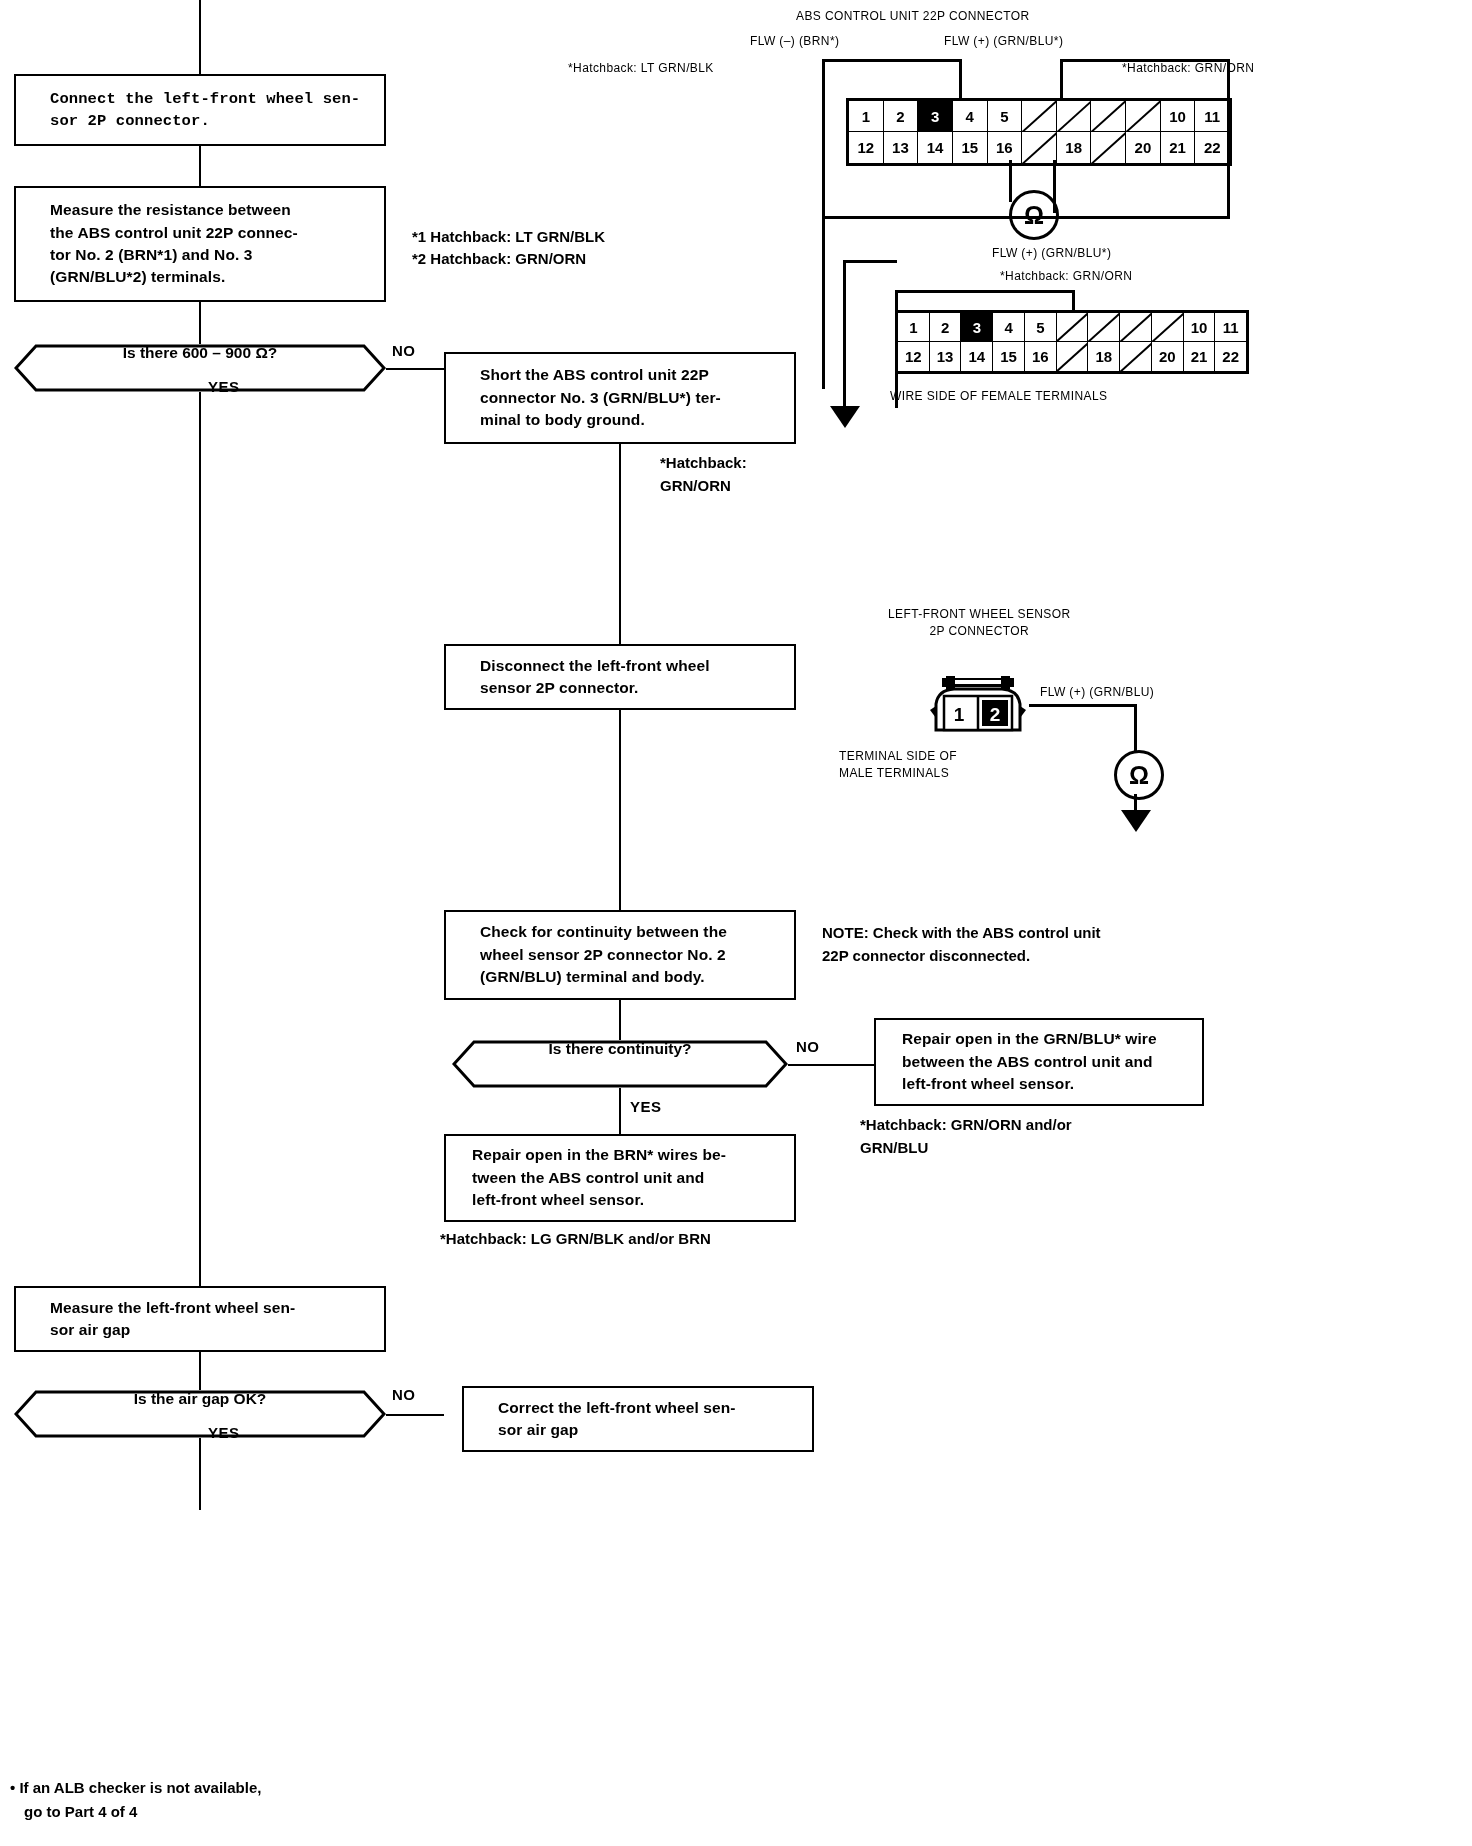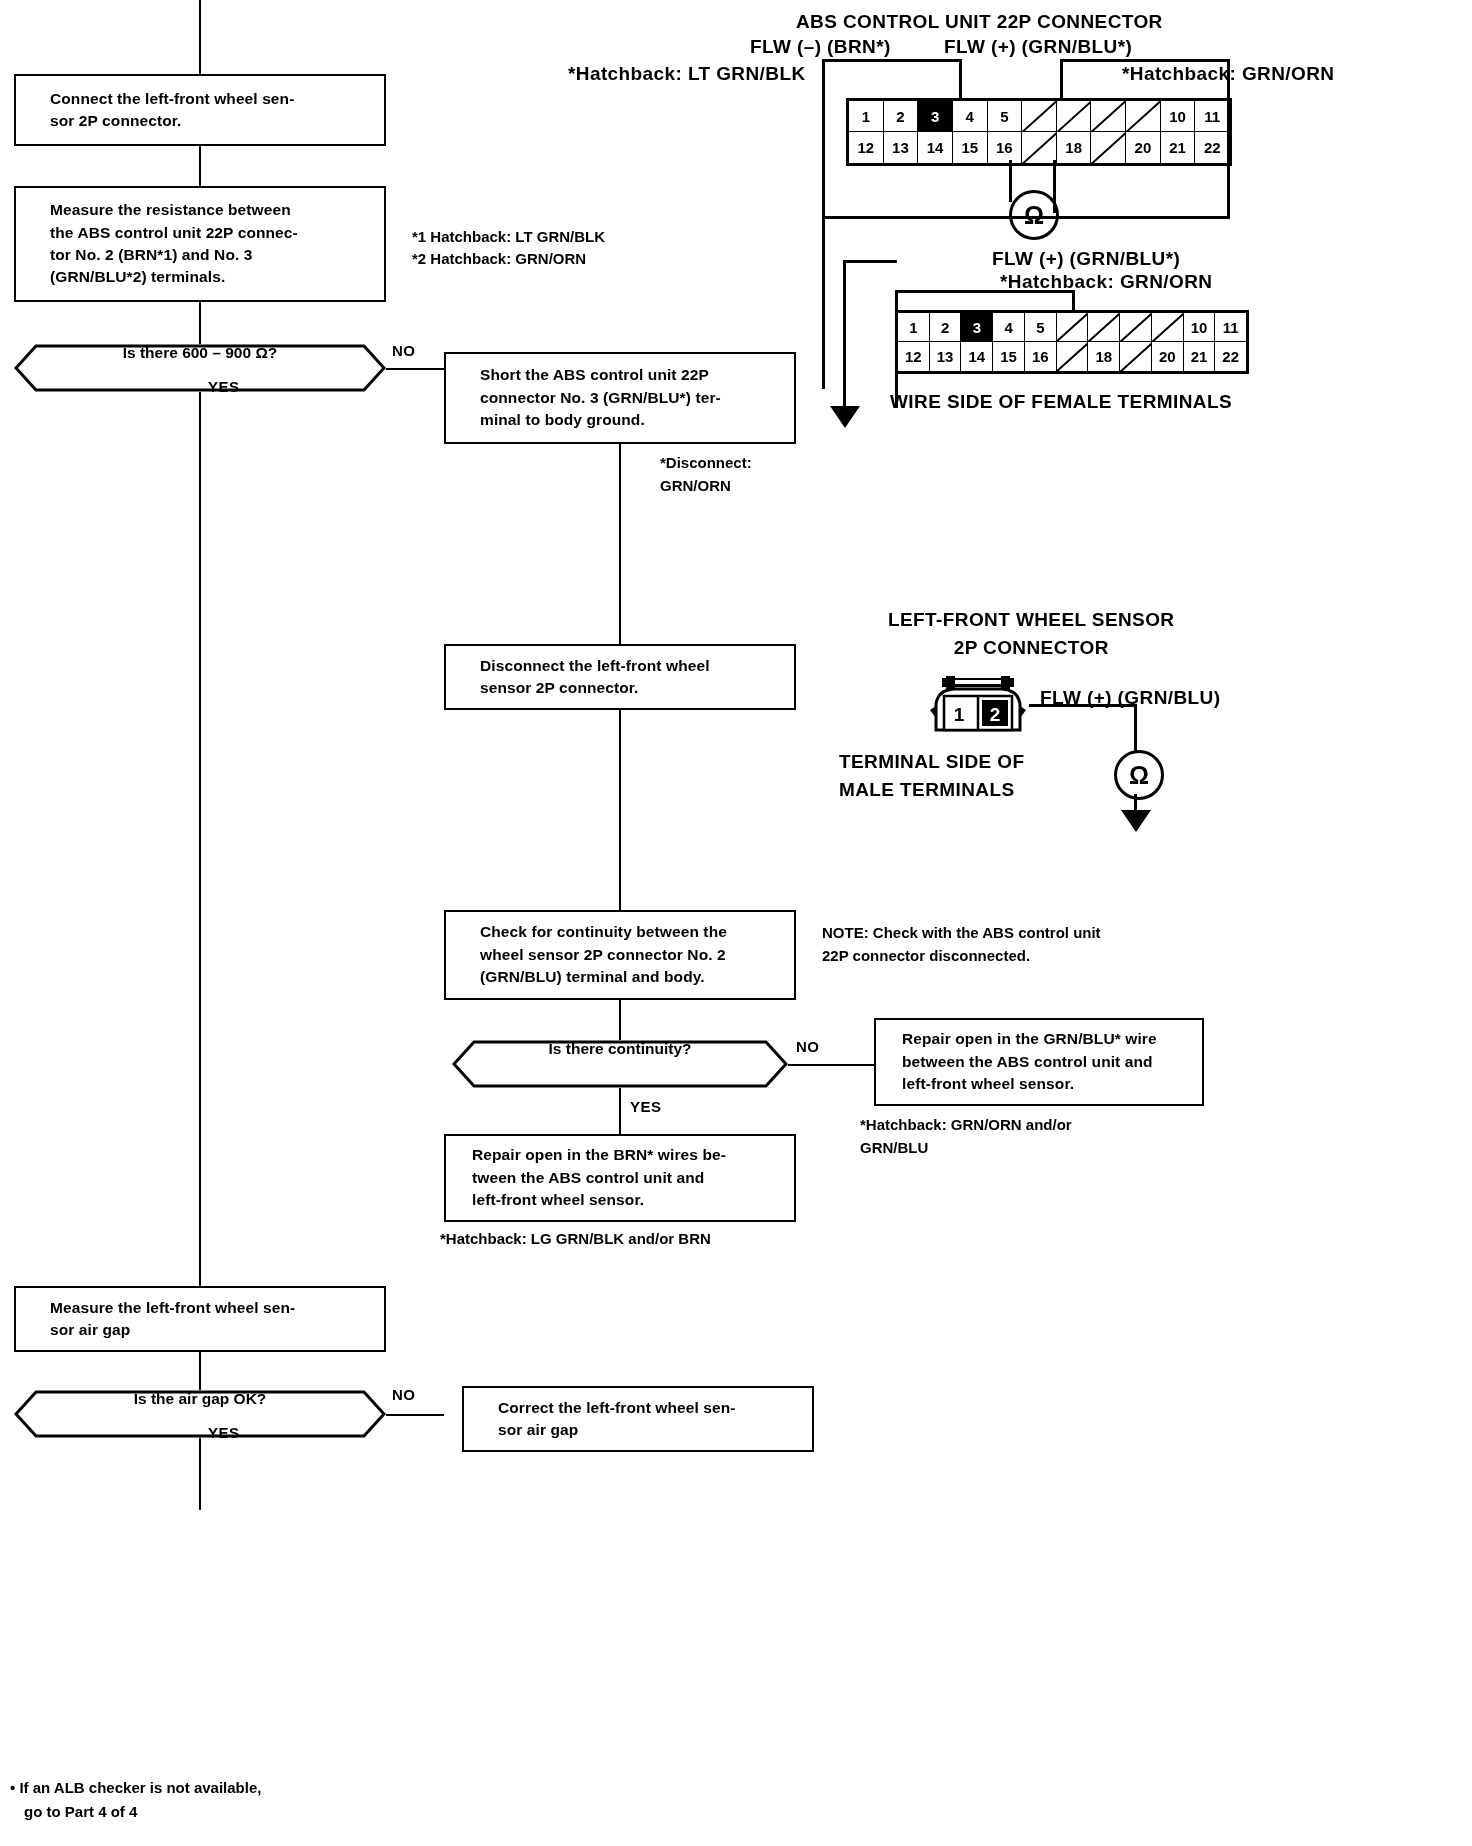--- a/index.html
+++ b/index.html
@@ -11,21 +11,21 @@
   .box .txt{font-size:15.5px;line-height:1.45;font-weight:600;letter-spacing:.1px;}
   .box.bold .txt{font-weight:800;}
   .dec{position:absolute;display:flex;align-items:flex-start;justify-content:center;}
   .dec .shape{position:absolute;inset:0;}
   .dec .lbl{position:relative;font-size:15.5px;font-weight:600;z-index:2;}
   .ln{position:absolute;background:#000;}
   .vl{width:2px;}
   .hl{height:2px;}
   .yn{position:absolute;font-size:15px;font-weight:700;letter-spacing:.5px;}
   .note{position:absolute;font-size:15px;font-weight:600;line-height:1.5;}
-  .hd{position:absolute;font-size:19px;font-weight:700;letter-spacing:.4px;line-height:1.45;}
+  .hd{position:absolute;font-size:12px;font-weight:400;letter-spacing:.4px;line-height:1.45;}
   .fn{position:absolute;font-size:15px;font-weight:700;line-height:1.5;}
   
   .conn{position:absolute;border:3px solid #000;background:#fff;display:flex;flex-direction:column;}
   .crow{display:flex;flex:1;}
   .cell{border-right:1.5px solid #000;flex:1;display:flex;align-items:center;
         justify-content:center;font-size:15px;font-weight:800;position:relative;background:#fff;}
   .crow:first-child .cell{border-bottom:1.5px solid #000;}
   .cell:last-child{border-right:none;}
   .cell.hatch{overflow:hidden;}
   .cell.hatch::after{content:"";position:absolute;width:160%;height:2px;background:#000;
@@ -36,21 +36,21 @@
   .gnd{position:absolute;}
   .sensor{position:absolute;}
   .ftr{position:absolute;font-size:15px;font-weight:700;line-height:1.6;}
   .ftr b{font-weight:800;}
 </style>
 </head>
 <body>
 
 <div class="ln vl abs" style="left:199px;top:0px;height:74px;"></div>
 
-<div class="box abs" style="left:14px;top:74px;width:372px;height:72px;">
+<div class="box abs" style="left:14px;top:74px;width:372px;height:72px;font-family:Liberation Mono, monospace;">
   <div class="txt" style="white-space:pre-line;">Connect the left-front wheel sen-
 sor 2P connector.</div>
 </div>
 
 <div class="ln vl abs" style="left:199px;top:146px;height:40px;"></div>
 
 <div class="box abs" style="left:14px;top:186px;width:372px;height:116px;">
   <div class="txt" style="white-space:pre-line;">Measure the resistance between
 the ABS control unit 22P connec-
 tor No. 2 (BRN*1) and No. 3
@@ -72,21 +72,21 @@
 <div class="yn abs" style="left:392px;top:342px;">NO</div>
 <div class="ln hl abs" style="left:386px;top:368px;width:58px;"></div>
 <div class="yn abs" style="left:208px;top:378px;">YES</div>
 <div class="ln vl abs" style="left:199px;top:392px;height:894px;"></div>
 
 <div class="box abs" style="left:444px;top:352px;width:352px;height:92px;">
   <div class="txt" style="white-space:pre-line;">Short the ABS control unit 22P
 connector No. 3 (GRN/BLU*) ter-
 minal to body ground.</div>
 </div>
-<div class="fn abs" style="left:660px;top:452px;white-space:pre-line;">*Disconnect:
+<div class="fn abs" style="left:660px;top:452px;white-space:pre-line;">*Hatchback:
 GRN/ORN</div>
 
 <div class="ln vl abs" style="left:619px;top:444px;height:200px;"></div>
 
 <div class="box abs" style="left:444px;top:644px;width:352px;height:66px;">
   <div class="txt" style="white-space:pre-line;">Disconnect the left-front wheel
 sensor 2P connector.</div>
 </div>
 
 <div class="ln vl abs" style="left:619px;top:710px;height:200px;"></div>

